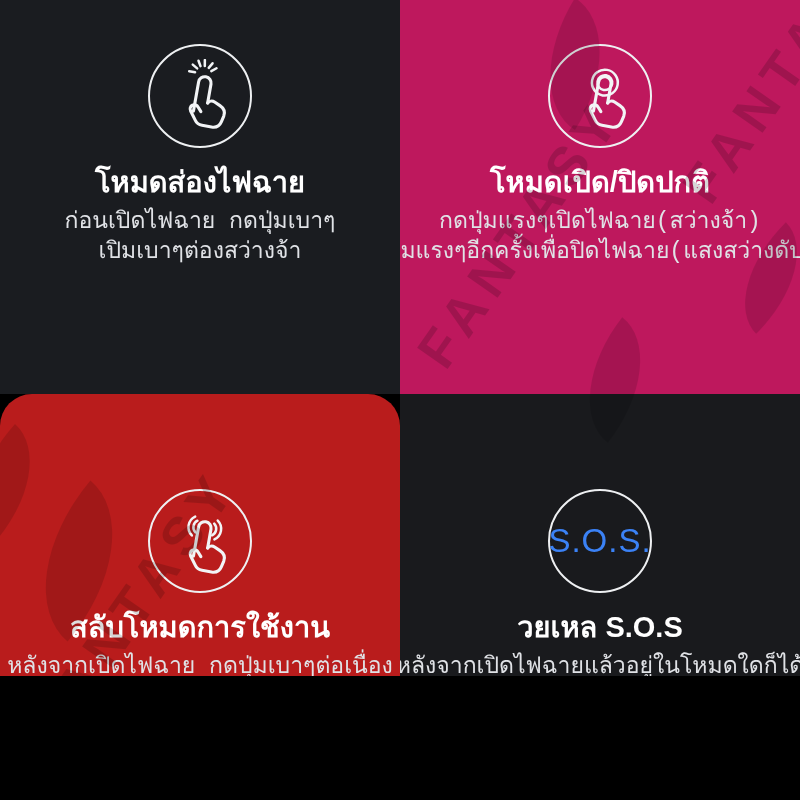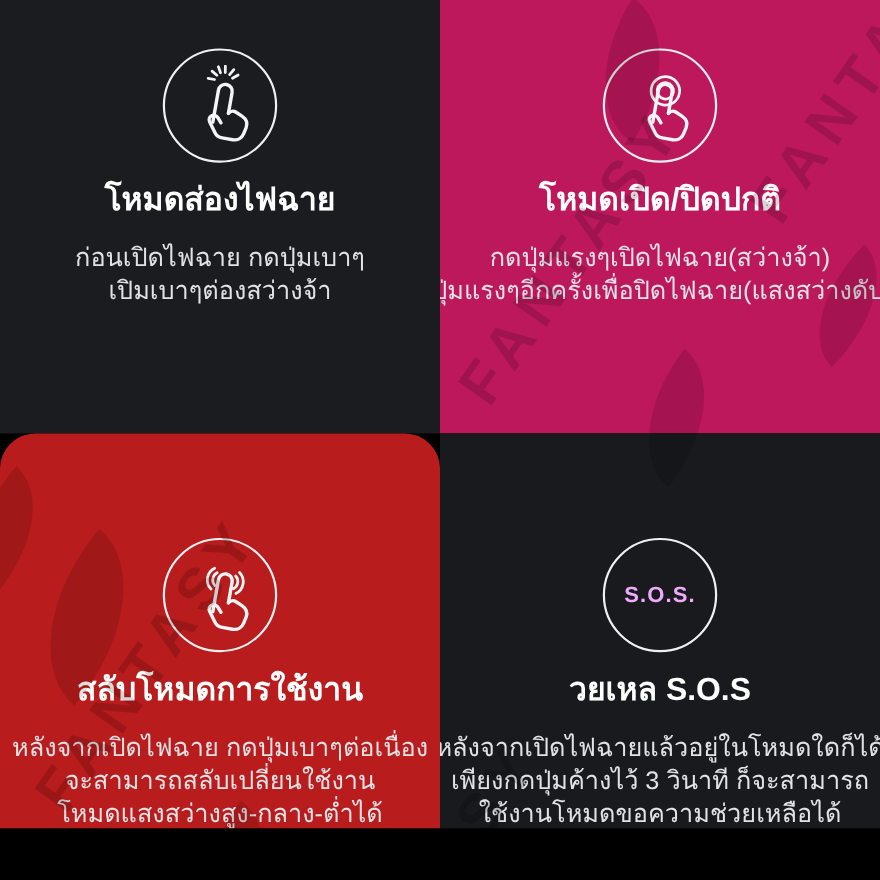--- a/index.html
+++ b/index.html
@@ -1,33 +1,33 @@
 <!DOCTYPE html>
 <html><head>
 <meta charset="utf-8">
 <style>
   html,body{margin:0;padding:0;background:#000;}
   body{width:800px;height:800px;font-family:"Liberation Sans","DejaVu Sans",sans-serif;}
-  .grid{position:relative;width:800px;height:753px;display:grid;
+  .grid{position:relative;width:800px;height:676px;display:grid;
         grid-template-columns:400px 400px;grid-template-rows:394px 406px;overflow:hidden;}
   .panel{position:relative;display:flex;flex-direction:column;align-items:center;
          text-align:center;overflow:hidden;}
   .panel.q-tl{background:#1a1c20;}
   .panel.q-tr{background:#be185d;}
   .panel.q-bl{background:#b91c1c;border-radius:32px;}
   .panel.q-br{background:#191a1d;}
   .icon-ring{flex:0 0 auto;width:104px;height:104px;border:2.5px solid #eef0f2;
              border-radius:50%;display:flex;align-items:center;justify-content:center;
              box-sizing:border-box;}
   .panel.top .icon-ring{margin-top:44px;}
   .panel.bottom .icon-ring{margin-top:95px;}
   .icon-ring svg{width:74px;height:74px;display:block;}
-  .sos-label{color:#f0abfc;font-size:20px;font-weight:bold;letter-spacing:1px;}
+  .sos-label{color:#3b82f6;font-size:33px;font-weight:normal;letter-spacing:1px;}
   .heading{margin:16px 0 0 0;font-size:29px;line-height:36px;font-weight:bold;color:#ffffff;}
-  .body{margin-top:19px;}
+  .body{margin-top:7px;font-family:Liberation Mono, monospace;}
   .body-line{font-size:23px;line-height:30px;color:#e0e2e6;white-space:nowrap;}
   .stroke{fill:none;stroke:#f2f4f6;stroke-width:4.2;stroke-linecap:round;stroke-linejoin:round;}
   .stroke.thin{stroke-width:3.4;}
   
   .wm-layer{position:absolute;inset:0;z-index:10;pointer-events:none;overflow:hidden;}
   .wm-text{position:absolute;font-size:54px;font-weight:bold;letter-spacing:9px;
            color:rgba(0,0,0,0.16);transform-origin:0 50%;white-space:nowrap;}
   .wm-leaf{position:absolute;background:rgba(0,0,0,0.13);border-radius:0 100% 0 100%;}
 </style>
 </head>

